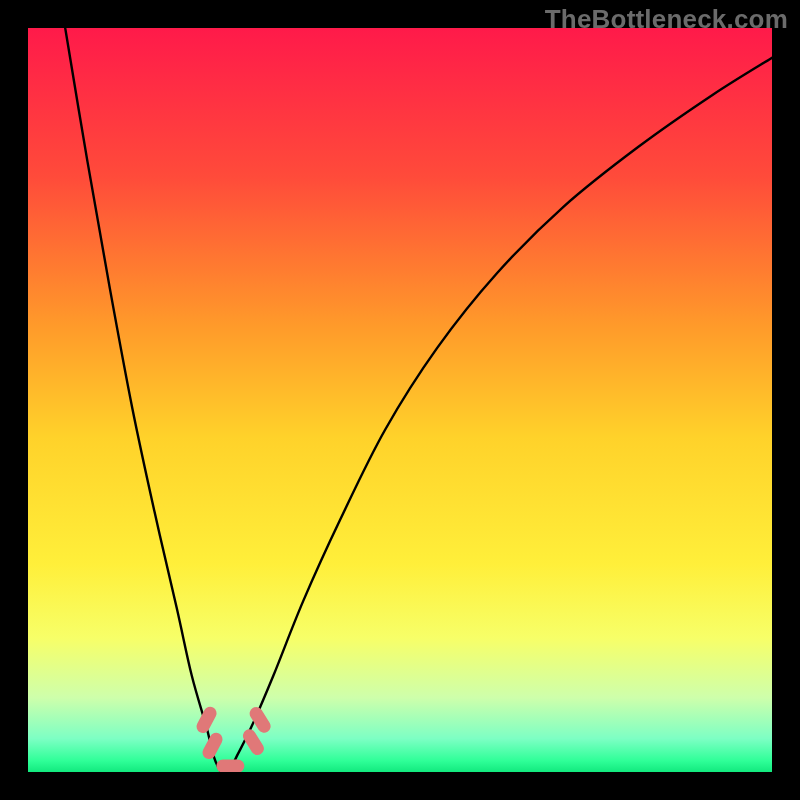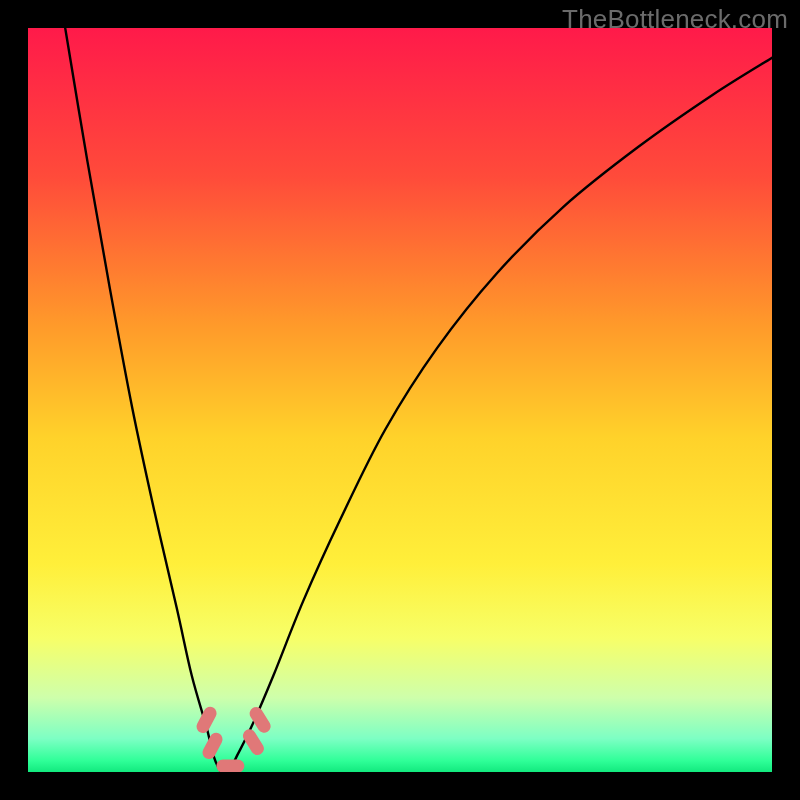--- a/index.html
+++ b/index.html
@@ -22,21 +22,21 @@
     top: 28px;
     width: 744px;
     height: 744px;
     overflow: hidden;
   }
   .watermark {
     position: absolute;
     top: 4px;
     right: 12px;
     font-size: 26px;
-    font-weight: 400;
+    font-weight: 700;
     color: #6b6b6b;
     letter-spacing: 0.2px;
     user-select: none;
   }
 </style>
 </head>
 <body>
 
 <div class="frame">
   <div class="watermark">TheBottleneck.com</div>

